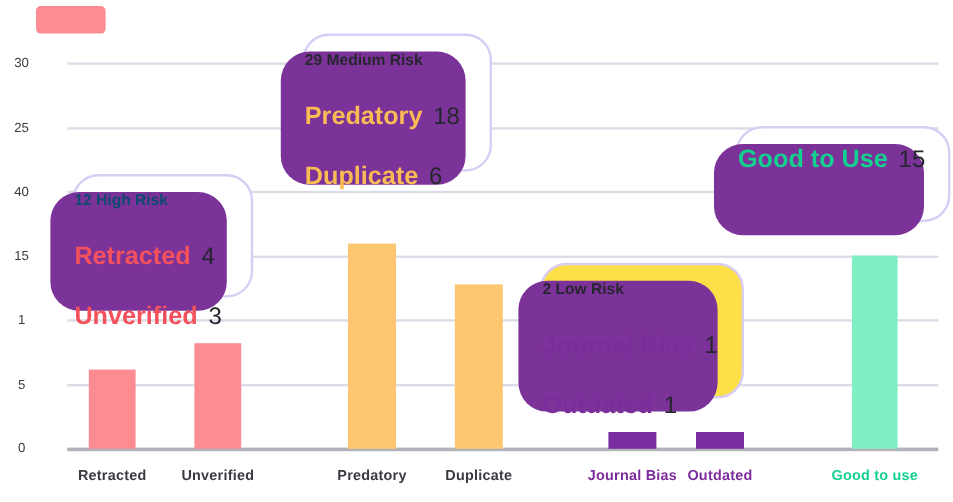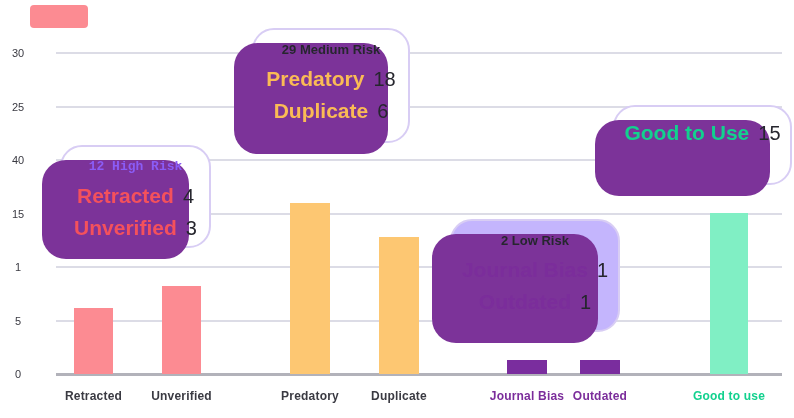--- a/index.html
+++ b/index.html
@@ -8,21 +8,21 @@
     font-family:"Liberation Sans",sans-serif;
   }
   .corner-chip{position:absolute;left:30px;top:5px;width:58px;height:23px;border-radius:4px;}
   .gridline{position:absolute;left:56px;width:726px;height:2px;}
   .gridline.baseline{height:3px;}
   .ytick{position:absolute;left:0;width:36px;height:14px;line-height:14px;font-size:11px;font-weight:500;text-align:center;}
   .bar{position:absolute;}
   .xlabel{position:absolute;top:389px;width:130px;text-align:center;font-size:12px;font-weight:600;letter-spacing:.2px;}
   .callout{
     position:absolute;background:#ffffff;border-radius:22px;z-index:5;
-    display:flex;flex-direction:column;align-items:center;box-sizing:border-box;padding-top:10px;
+    display:flex;flex-direction:column;align-items:flex-start;box-sizing:border-box;padding-top:10px;gap:18px;
   }
   .callout::before{
     content:"";position:absolute;left:-20px;top:13px;width:100%;height:100%;
     border-radius:24px;z-index:-1;background:var(--shadow);
   }
   .callout-title{font-size:13px;font-weight:600;line-height:20px;margin-bottom:3px;}
   .callout-row{display:flex;align-items:baseline;gap:9px;line-height:31px;}
   .callout-row .rlabel{font-size:21px;font-weight:700;}
   .callout-row .rvalue{font-size:20px;font-weight:500;}
 </style>
@@ -58,42 +58,42 @@
       <div class="xlabel" style="left: 334px; color: rgb(58, 58, 66);">Duplicate</div>
       <div class="bar" style="left: 507px; width: 40px; top: 360px; height: 14px; background: rgb(122, 45, 158);"></div>
       <div class="xlabel" style="left: 462px; color: rgb(123, 45, 155);">Journal Bias</div>
       <div class="bar" style="left: 580px; width: 40px; top: 360px; height: 14px; background: rgb(122, 45, 158);"></div>
       <div class="xlabel" style="left: 535px; color: rgb(123, 45, 155);">Outdated</div>
       <div class="bar" style="left: 710px; width: 38px; top: 213px; height: 161px; background: rgb(128, 239, 196);"></div>
       <div class="xlabel" style="left: 664px; color: rgb(18, 209, 142);">Good to use</div>
     </div>
   <div id="card-layer">
       <div class="callout" style="left: 60px; top: 145px; width: 151px; height: 103px; border: 2px solid rgb(216, 205, 244); background: rgb(255, 255, 255); --shadow: #7C3399;">
-        <div class="callout-title" style="color: #8b5cf6; font-family: Liberation Mono, monospace;">12 High Risk</div>
+        <div class="callout-title" style="color: #0c4a6e;">12 High Risk</div>
         <div class="callout-row">
           <span class="rlabel" style="color: rgb(244, 81, 92);">Retracted</span>
           <span class="rvalue" style="color: rgb(38, 38, 46);">4</span>
         </div>
         <div class="callout-row">
           <span class="rlabel" style="color: rgb(244, 81, 92);">Unverified</span>
           <span class="rvalue" style="color: rgb(38, 38, 46);">3</span>
         </div>
       </div>
       <div class="callout" style="left: 252px; top: 28px; width: 158px; height: 115px; border: 2px solid rgb(216, 205, 244); background: rgb(255, 255, 255); --shadow: #7C3399;">
         <div class="callout-title" style="color: rgb(38, 38, 46);">29 Medium Risk</div>
         <div class="callout-row">
           <span class="rlabel" style="color: rgb(250, 187, 85);">Predatory</span>
           <span class="rvalue" style="color: rgb(38, 38, 46);">18</span>
         </div>
         <div class="callout-row">
           <span class="rlabel" style="color: rgb(250, 187, 85);">Duplicate</span>
           <span class="rvalue" style="color: rgb(38, 38, 46);">6</span>
         </div>
       </div>
-      <div class="callout" style="left: 450px; top: 219px; width: 170px; height: 113px; border: 2px solid rgb(216, 205, 244); background: #c4b5fd; --shadow: #7C3399;">
+      <div class="callout" style="left: 450px; top: 219px; width: 170px; height: 113px; border: 2px solid rgb(216, 205, 244); background: #fde047; --shadow: #7C3399;">
         <div class="callout-title" style="color: rgb(38, 38, 46);">2 Low Risk</div>
         <div class="callout-row">
           <span class="rlabel" style="color: rgb(123, 45, 155);">Journal Bias</span>
           <span class="rvalue" style="color: rgb(38, 38, 46);">1</span>
         </div>
         <div class="callout-row">
           <span class="rlabel" style="color: rgb(123, 45, 155);">Outdated</span>
           <span class="rvalue" style="color: rgb(38, 38, 46);">1</span>
         </div>
       </div>

